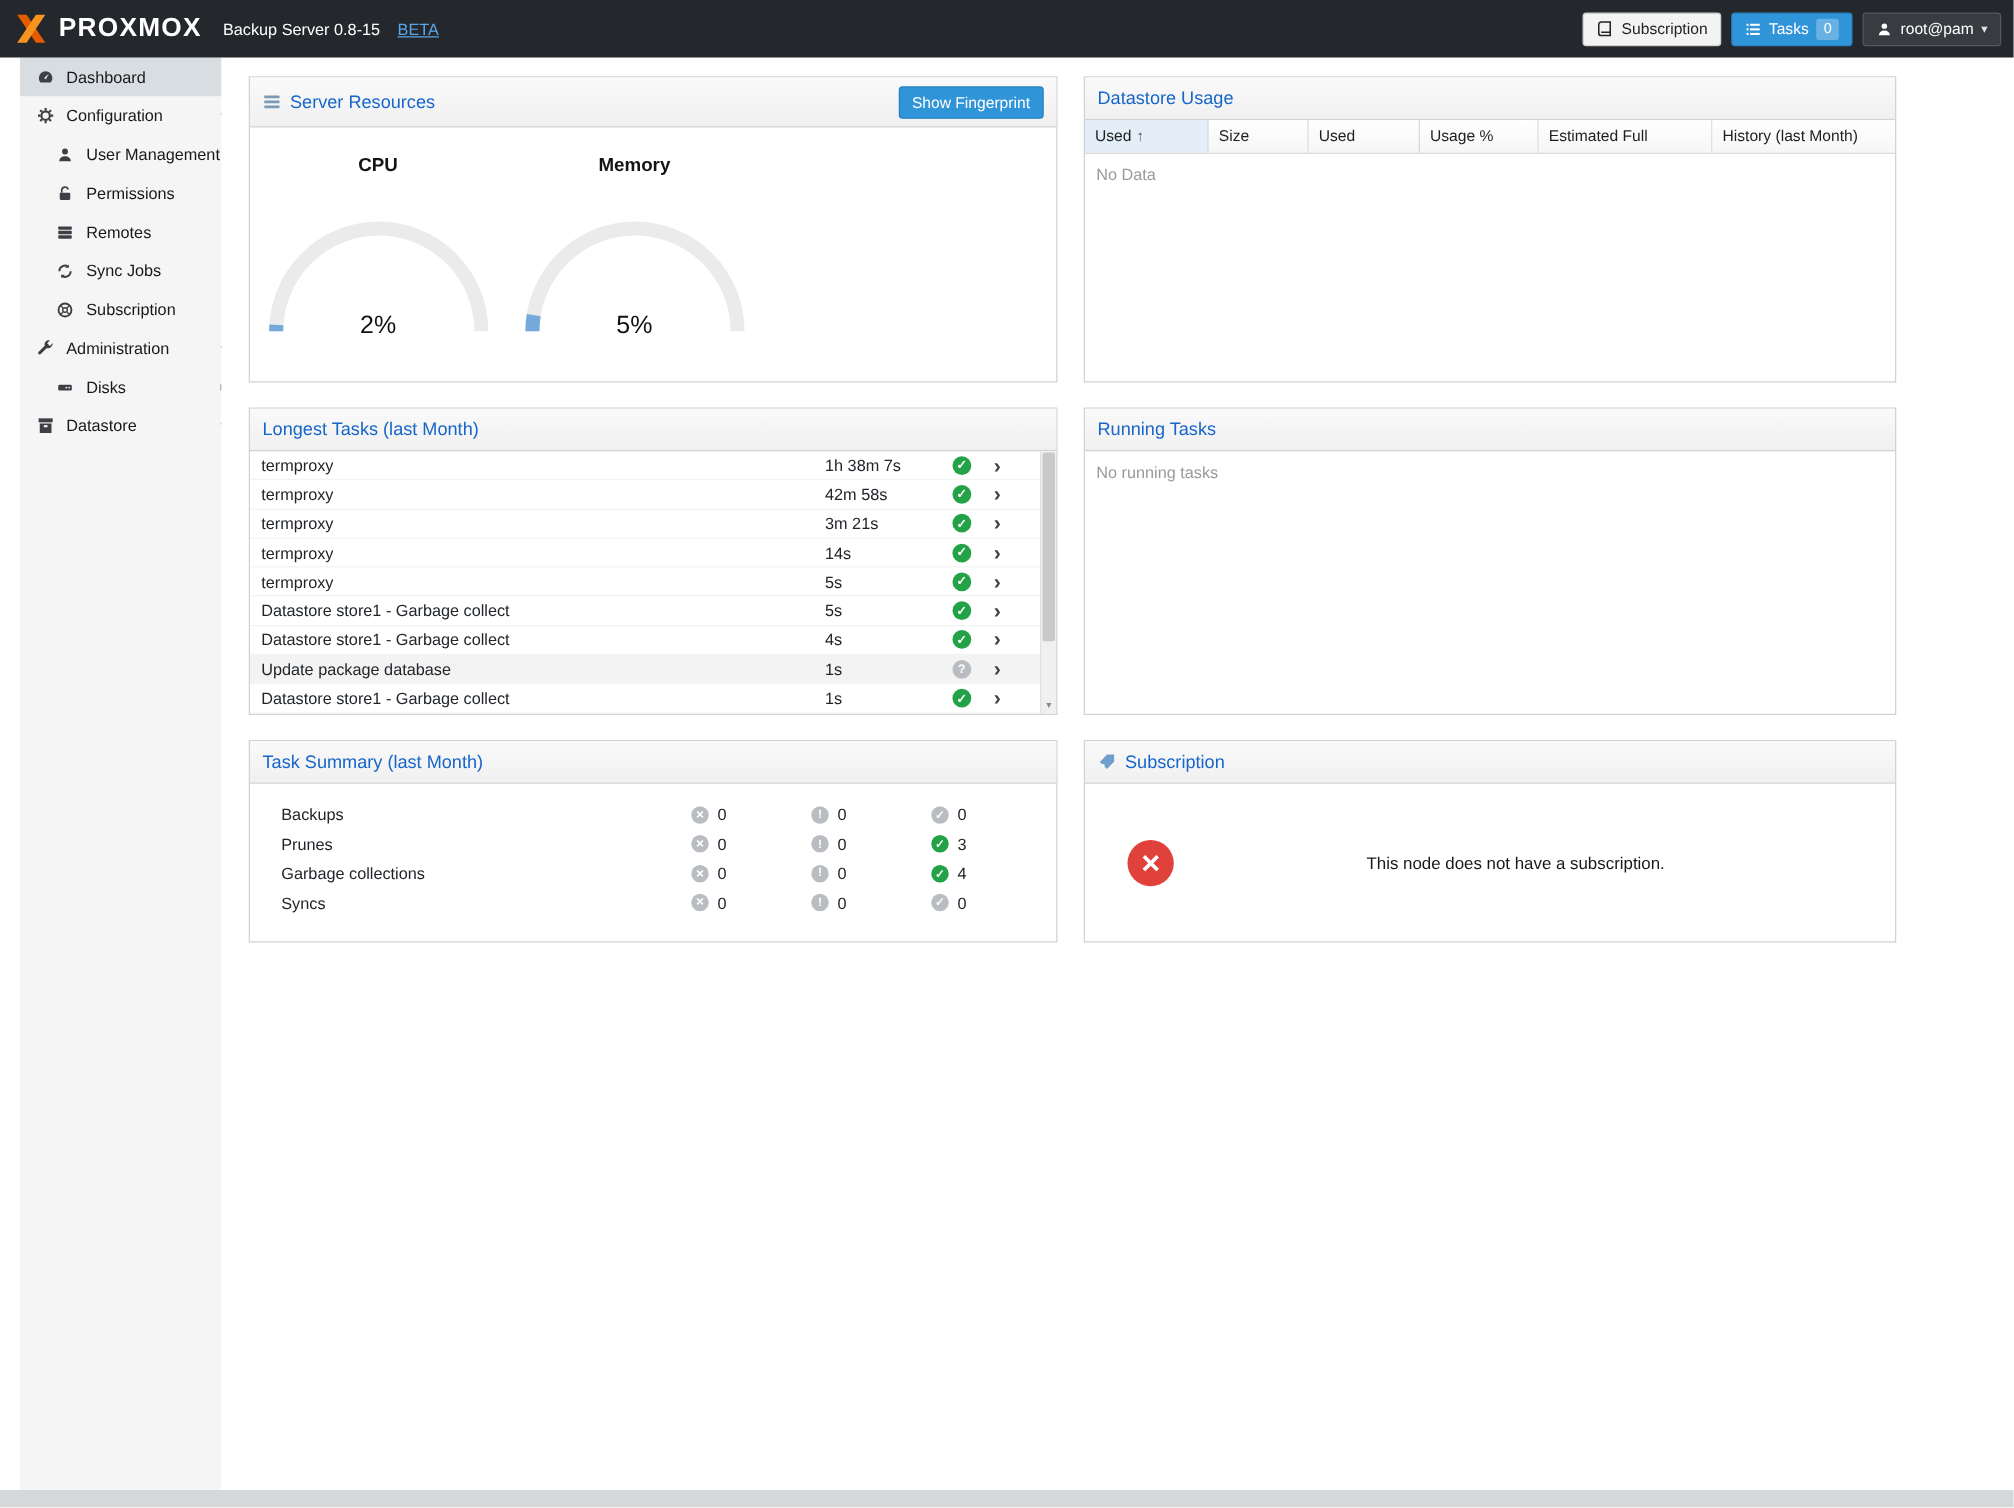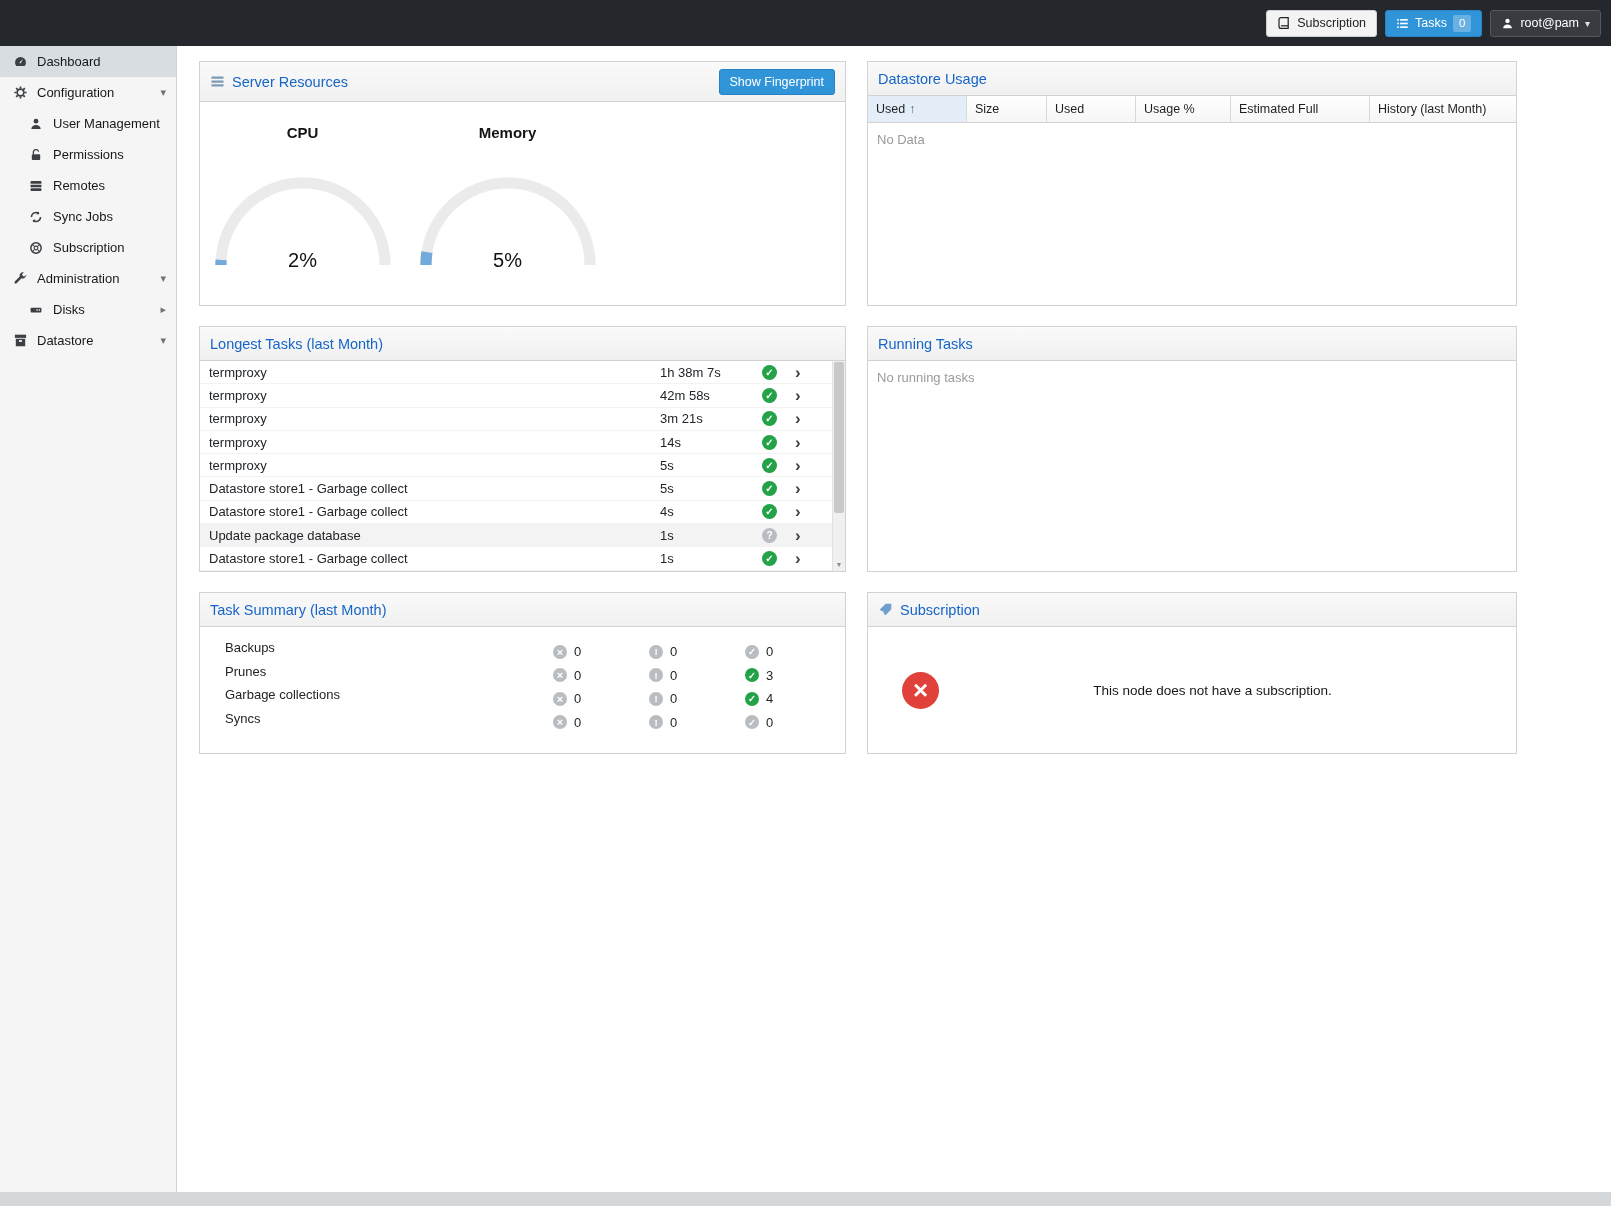--- a/index.html
+++ b/index.html
@@ -14,21 +14,21 @@
   .beta-link{color:#58a6e8;text-decoration:underline;font-size:13px;margin-left:7px;cursor:pointer}
   .topbar-right{margin-left:auto;display:flex;align-items:center;gap:8px}
   .tb-btn{display:inline-flex;align-items:center;gap:6px;height:27px;padding:0 10px;border-radius:3px;font-size:12.5px;cursor:pointer;border:1px solid transparent;white-space:nowrap}
   .btn-doc{background:#f3f3f3;border-color:#cfcfcf;color:#232323}
   .btn-tasks{background:#3094d8;border-color:#2884c6;color:#fff}
   .tasks-badge{background:rgba(255,255,255,.28);border-radius:2px;padding:0 6px;font-size:11.5px;line-height:17px}
   .btn-user{background:#383c41;border-color:#54585e;color:#fff}
   .caret{font-size:10px;opacity:.85}
 
   
-  .sidebar{position:absolute;top:46px;left:0;width:177px;bottom:14px;background:#f5f5f5;border-right:1px solid #d4d4d4}
+  .sidebar{position:absolute;top:46px;left:16px;width:177px;bottom:14px;background:#f5f5f5;border-right:1px solid #d4d4d4}
   .nav-item{display:flex;align-items:center;height:31px;padding-left:12px;gap:9px;cursor:pointer;color:#17181a}
   .nav-item.sub{padding-left:28px}
   .nav-item.selected{background:#d8dde2}
   .nav-icon{width:16px;display:inline-flex;justify-content:center;align-items:center;color:#3c3f44;flex:0 0 16px}
   .nav-caret{margin-left:auto;margin-right:10px;color:#6f7377;font-size:11px}
 
   
   .main{position:absolute;top:46px;left:177px;right:0;bottom:14px;background:#fff;overflow:hidden}
   .page-header{height:38px;display:flex;align-items:center;padding-left:13px;color:#1665c9;font-size:15px;border-bottom:1px solid #ececec}
   .content{padding:15px 0 0 22px;display:grid;grid-template-columns:647px 650px;gap:20px 21px;align-items:start}
@@ -71,40 +71,51 @@
   .st-unknown{background:#b9bdc1}.st-unknown::before{content:"?"}
   .scrollbar{position:absolute;top:0;right:0;bottom:0;width:13px;background:#f0f0f0;border-left:1px solid #e2e2e2}
   .scroll-thumb{position:absolute;top:1px;left:1px;right:1px;height:72%;background:#c9c9c9;border-radius:2px;cursor:pointer}
   .scroll-down{position:absolute;bottom:0;left:0;right:0;height:13px;display:flex;align-items:center;justify-content:center;color:#8a8a8a;font-size:7px;cursor:pointer}
 
   
   .rt-body{height:210px;padding:9px;color:#9a9a9a}
 
   
   .ts-body{height:126px;padding-top:13px}
-  .ts-row{display:flex;height:23.5px;padding-left:25px}
+  .ts-row{display:flex;align-items:center;height:23.5px;padding-left:25px}
   .ts-label{width:328px}
   .ts-cell{width:96px;display:flex;align-items:center;gap:7px}
   .ts-ico{width:14px;height:14px;border-radius:50%;color:#fff;font-size:9.5px;font-weight:bold;display:inline-flex;align-items:center;justify-content:center;flex:0 0 14px}
   .ico-err{background:#b9bdc1}.ico-err::before{content:"×";font-size:11px}
   .ico-warn{background:#b9bdc1}.ico-warn::before{content:"!"}
   .ok-green{background:#23a247}.ok-green::before{content:"✓"}
   .ok-gray{background:#b9bdc1}.ok-gray::before{content:"✓"}
 
   
   .sub-body{height:126px;display:flex;align-items:center;padding:0 30px 0 34px}
   .sub-icon{width:37px;height:37px;border-radius:50%;background:#e0413a;color:#fff;display:flex;align-items:center;justify-content:center;font-size:26px;font-weight:bold;flex:0 0 37px;line-height:1}
   .sub-msg{flex:1;text-align:center;font-size:13.5px;color:#17181a}
 
   .bottombar{position:absolute;left:0;right:0;bottom:0;height:14px;background:#d5d8da}
 </style>
 </head>
 <body>
 
 <header class="topbar">
+  <div class="brand">
+    <span style="display:inline-flex">
+      <svg width="30" height="30" viewBox="0 0 32 32">
+        <path d="M4 4h8l16 24h-8z" fill="#e55b00"></path>
+        <path d="M28 4h-8L4 28h8z" fill="#f7941d"></path>
+      </svg>
+    </span>
+    <span class="brand-name">PROXMOX</span>
+    <span class="brand-sub">Backup Server 0.8-15</span>
+    <a class="beta-link">BETA</a>
+  </div>
   <div class="topbar-right">
     <button class="tb-btn btn-doc">
       <span style="display:inline-flex">
         <svg width="14" height="14" viewBox="0 0 16 16">
             <path d="M4.5 1.8h8.3v12.4H4.5A2.2 2.2 0 0 1 2.3 12V4a2.2 2.2 0 0 1 2.2-2.2z" fill="none" stroke="currentColor" stroke-width="1.4"></path>
             <path d="M4.5 11.2h8.3" stroke="currentColor" stroke-width="1.4"></path>
           </svg>
       </span>
       <span>Subscription</span>
     </button>

